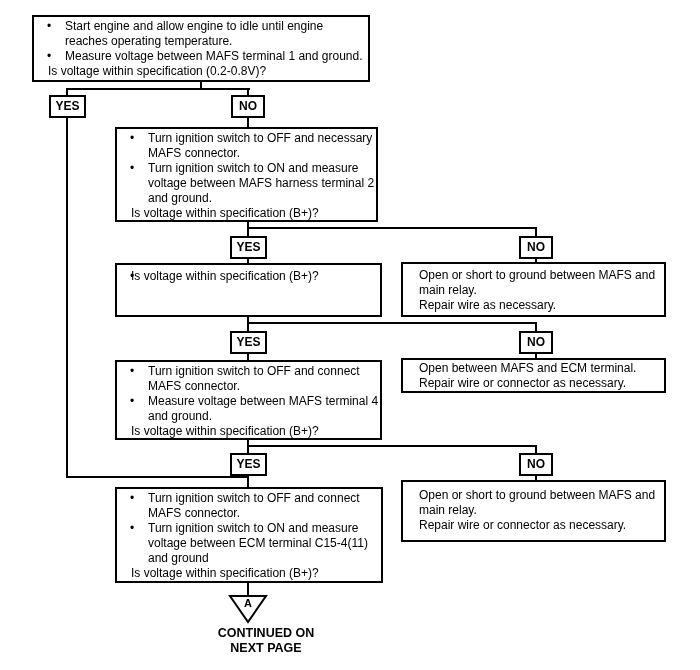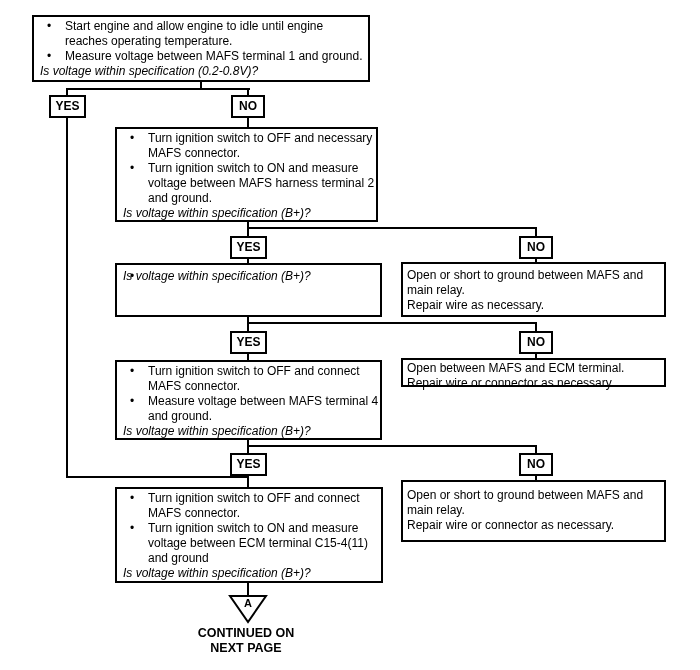--- a/index.html
+++ b/index.html
@@ -13,22 +13,22 @@
   .box {
     position:absolute;
     border:2px solid #000;
     background:#fff;
     box-sizing:border-box;
     padding-top:2px;
   }
   .brow { position:relative; padding-left:31px; }
   .bul  { position:absolute; left:13px; top:0; }
   .btxt { white-space:pre-line;text-align:center; }
-  .q    { padding-left:6px;font-style:italic; }
-  .result { padding:4px 0 0 4px; white-space:pre-line; }
+  .q    { padding-left:14px; }
+  .result { padding:4px 0 0 16px; white-space:pre-line; }
   .tag {
     position:absolute;
     border:2px solid #000;
     background:#fff;
     box-sizing:border-box;
     font-weight:bold;
     display:flex; align-items:center; justify-content:center;
   }
   .line { position:absolute; background:#000; }
   .caption {
@@ -136,21 +136,21 @@
       <span class="btxt">Turn ignition switch to ON and measure
 voltage between ECM terminal C15-4(11)
 and ground</span>
     </div>
     <div class="q">Is voltage within specification (B+)?</div>
   </div>
 
   <div class="box result" style="left:401px;top:262px;width:265px;height:55px">Open or short to ground between MAFS and
 main relay.
 Repair wire as necessary.</div>
-  <div class="box result" style="left:401px;top:358px;width:265px;height:29px;padding-top:1px">Open between MAFS and ECM terminal.
+  <div class="box result" style="left:401px;top:358px;width:265px;height:35px;padding-top:1px">Open between MAFS and ECM terminal.
 Repair wire or connector as necessary.</div>
   <div class="box result" style="left:401px;top:480px;width:265px;height:62px;padding-top:6px">Open or short to ground between MAFS and
 main relay.
 Repair wire or connector as necessary.</div>
 
   <div class="tag" style="left:49px;top:95px;width:37px;height:23px">YES</div>
   <div class="tag" style="left:231px;top:95px;width:34px;height:23px">NO</div>
 
   <div class="tag" style="left:230px;top:236px;width:37px;height:23px">YES</div>
   <div class="tag" style="left:519px;top:236px;width:34px;height:23px">NO</div>
@@ -159,16 +159,16 @@
   <div class="tag" style="left:519px;top:331px;width:34px;height:23px">NO</div>
 
   <div class="tag" style="left:230px;top:453px;width:37px;height:23px">YES</div>
   <div class="tag" style="left:519px;top:453px;width:34px;height:23px">NO</div>
 
   <svg style="left:225px;top:590px" width="46" height="40" viewBox="0 0 46 40">
     <polygon points="5,6 41,6 23,32" fill="#ffffff" stroke="#000000" stroke-width="2"></polygon>
     <text x="23" y="17" text-anchor="middle" font-family="Liberation Sans, DejaVu Sans, sans-serif" font-size="11" font-weight="bold" fill="#000000">A</text>
   </svg>
 
-  <div class="caption" style="left:166px;top:626px;width:160px">CONTINUED ON
+  <div class="caption" style="left:186px;top:626px;width:160px">CONTINUED ON
 NEXT PAGE</div>
 
 </div>
 
 </body></html>

